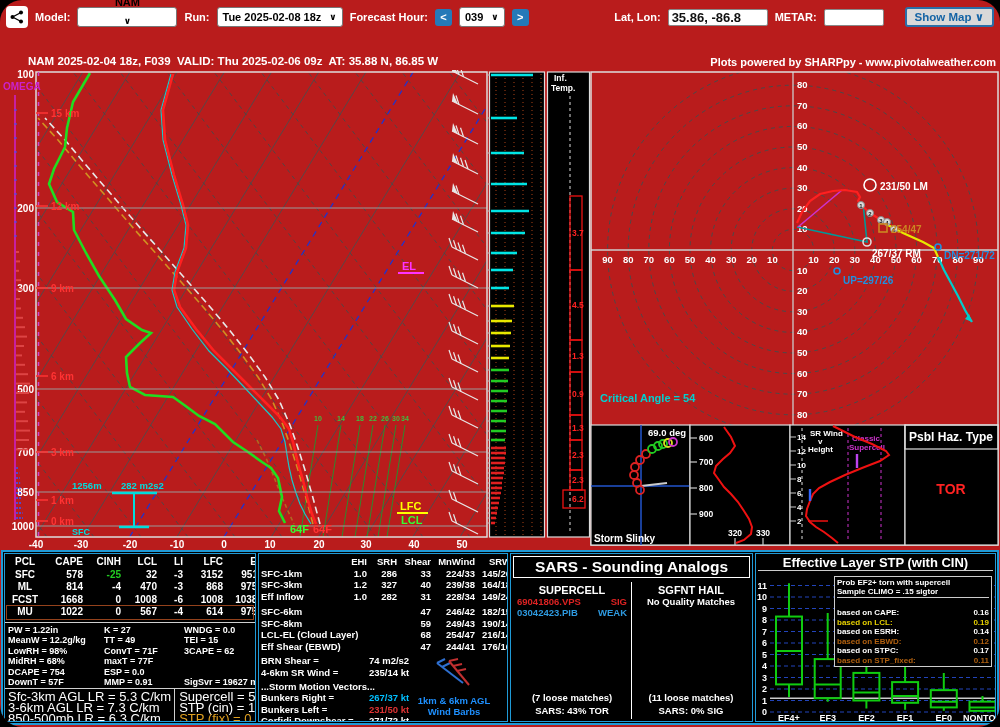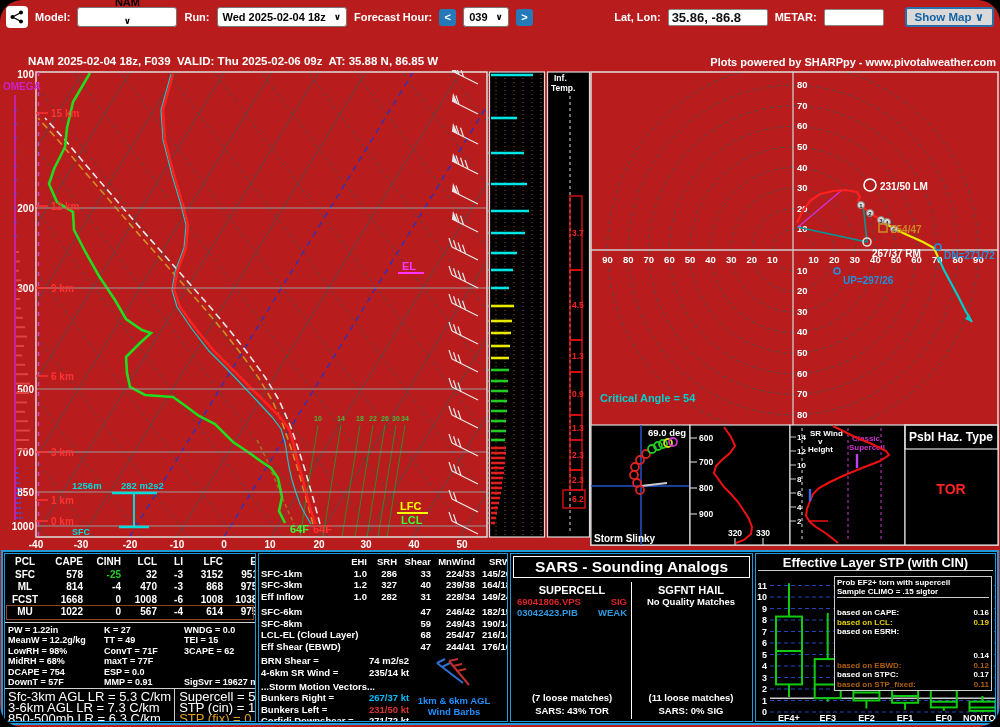--- a/index.html
+++ b/index.html
@@ -82,21 +82,21 @@
         <line x1="2.5" y1="7" x2="11" y2="11.5" stroke="#000" stroke-width="1.4"></line>
       </svg>
     </div>
     <span class="tb-label">Model:</span>
     <div class="select" style="width:88px;justify-content:flex-end;flex-direction:column;">
       <span>NAM</span>
         <span class="chev">∨</span>
     </div>
     <span class="tb-label">Run:</span>
     <div class="select">
-      <span>Wed 2025-02-04 18z</span>
+      <span>Tue 2025-02-08 18z</span>
         <span class="chev">∨</span>
     </div>
     <span class="tb-label">Forecast Hour:</span>
     <div class="arrow-btn">&lt;</div>
     <div class="select">
       <span>039</span>
         <span class="chev">∨</span>
     </div>
     <div class="arrow-btn">&gt;</div>
     <div class="spacer"></div>
@@ -901,21 +901,21 @@
             <div class="lg-row">
               <span style="color: rgb(255, 255, 255);">based on CAPE:</span>
               <span style="color: rgb(255, 255, 255);">0.16</span>
             </div>
             <div class="lg-row">
               <span style="color: rgb(230, 208, 0);">based on LCL:</span>
               <span style="color: rgb(230, 208, 0);">0.19</span>
             </div>
             <div class="lg-row">
               <span style="color: rgb(255, 255, 255);">based on ESRH:</span>
-              <span style="color: rgb(255, 255, 255); margin-top: 24px;">0.14</span>
+              <span style="color: rgb(255, 255, 255);">0.14</span>
             </div>
             <div class="lg-row">
               <span style="color: rgb(176, 96, 16);">based on EBWD:</span>
               <span style="color: rgb(176, 96, 16);">0.12</span>
             </div>
             <div class="lg-row">
               <span style="color: rgb(255, 255, 255);">based on STPC:</span>
               <span style="color: rgb(255, 255, 255);">0.17</span>
             </div>
             <div class="lg-row">

